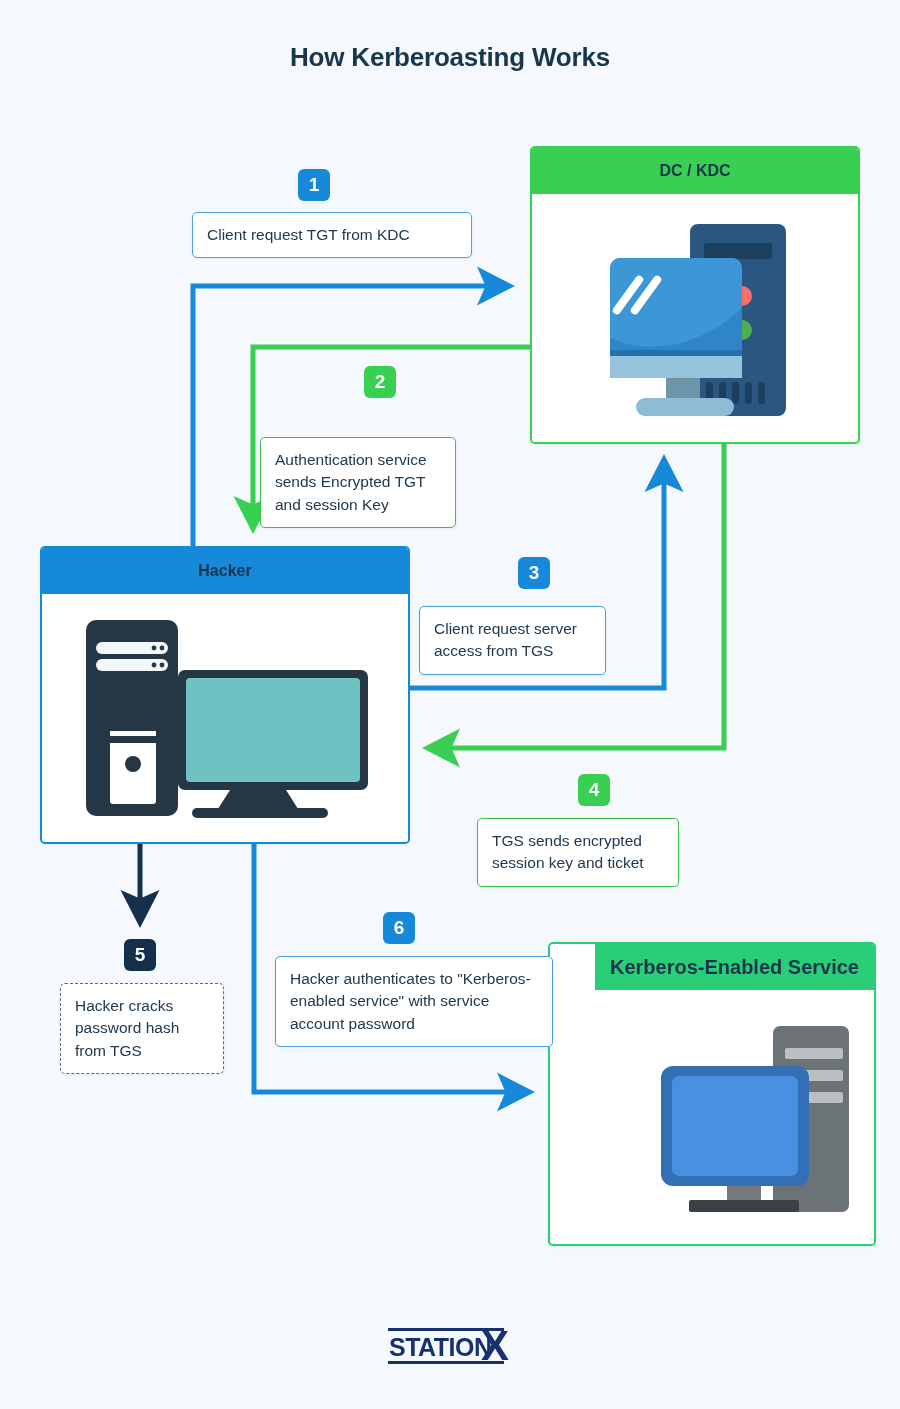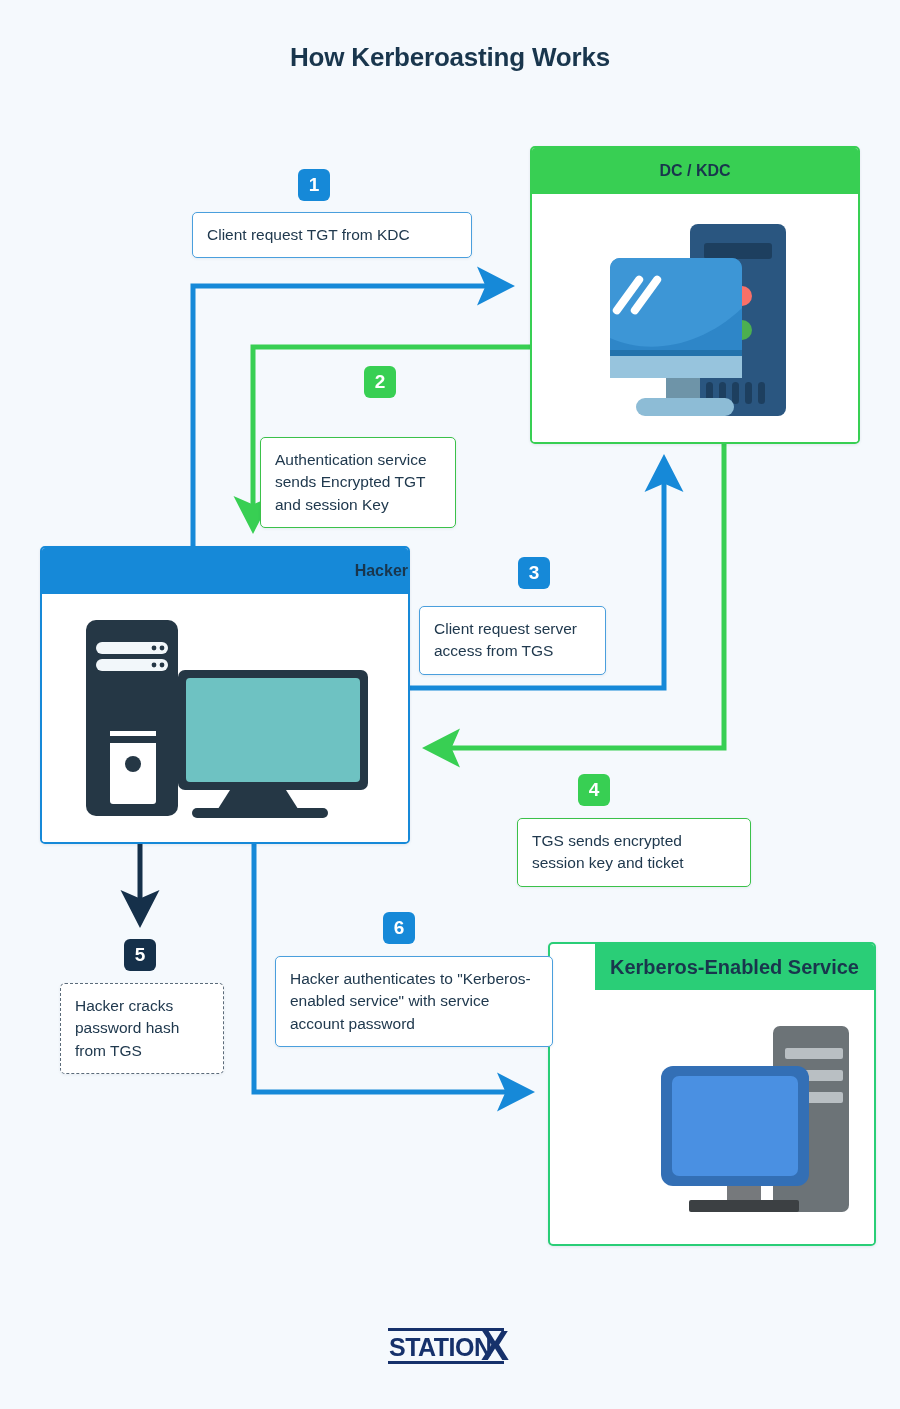--- a/index.html
+++ b/index.html
@@ -58,21 +58,21 @@
     border: 2px solid #38cf53;
   }
   #node-dc .node-head { background: #38cf53; }
   #node-dc .node-body { height: 248px; }
 
   #node-hacker {
     left: 40px; top: 546px;
     width: 370px; height: 298px;
     border: 2px solid #1689d8;
   }
-  #node-hacker .node-head { background: #1689d8; text-align: right; }
+  #node-hacker .node-head { background: #1689d8; }
   #node-hacker .node-body { height: 248px; }
 
   #node-kerb {
     left: 548px; top: 942px;
     width: 328px; height: 304px;
     border: 2px solid #2ace77;
     padding-left: 45px;
   }
   #node-kerb .node-head { background: #2ace77; font-size: 20px; }
   #node-kerb .node-body { height: 254px; }
@@ -236,21 +236,21 @@
   <div class="badge blue" style="left:298px; top:169px;">1</div>
   <div class="stepbox blue" style="left:192px; top:212px; width:280px;">Client request TGT from KDC</div>
 
   <div class="badge green" style="left:364px; top:366px;">2</div>
   <div class="stepbox green" style="left:260px; top:409px; width:196px;margin-top:28px;">Authentication service sends Encrypted TGT and session Key</div>
 
   <div class="badge blue" style="left:518px; top:557px;">3</div>
   <div class="stepbox blue" style="left:419px; top:606px; width:187px;">Client request server access from TGS</div>
 
   <div class="badge green" style="left:578px; top:774px;">4</div>
-  <div class="stepbox green" style="left:477px; top:818px; width:234px;margin-left:40px;">TGS sends encrypted session key and ticket</div>
+  <div class="stepbox green" style="left:477px; top:818px; width:202px;">TGS sends encrypted session key and ticket</div>
 
   <div class="badge dark" style="left:124px; top:939px;">5</div>
   <div class="stepbox dashed" style="left:60px; top:983px; width:164px;">Hacker cracks password hash from TGS</div>
 
   <div class="badge blue" style="left:383px; top:912px;">6</div>
   <div class="stepbox blue" style="left:275px; top:956px; width:278px;">Hacker authenticates to "Kerberos-enabled service" with service account password</div>
 
   <div id="logo">
     <svg width="152" height="40" viewBox="0 0 152 40">
       <rect x="2" y="1" width="116" height="3" fill="#16316b"></rect>

